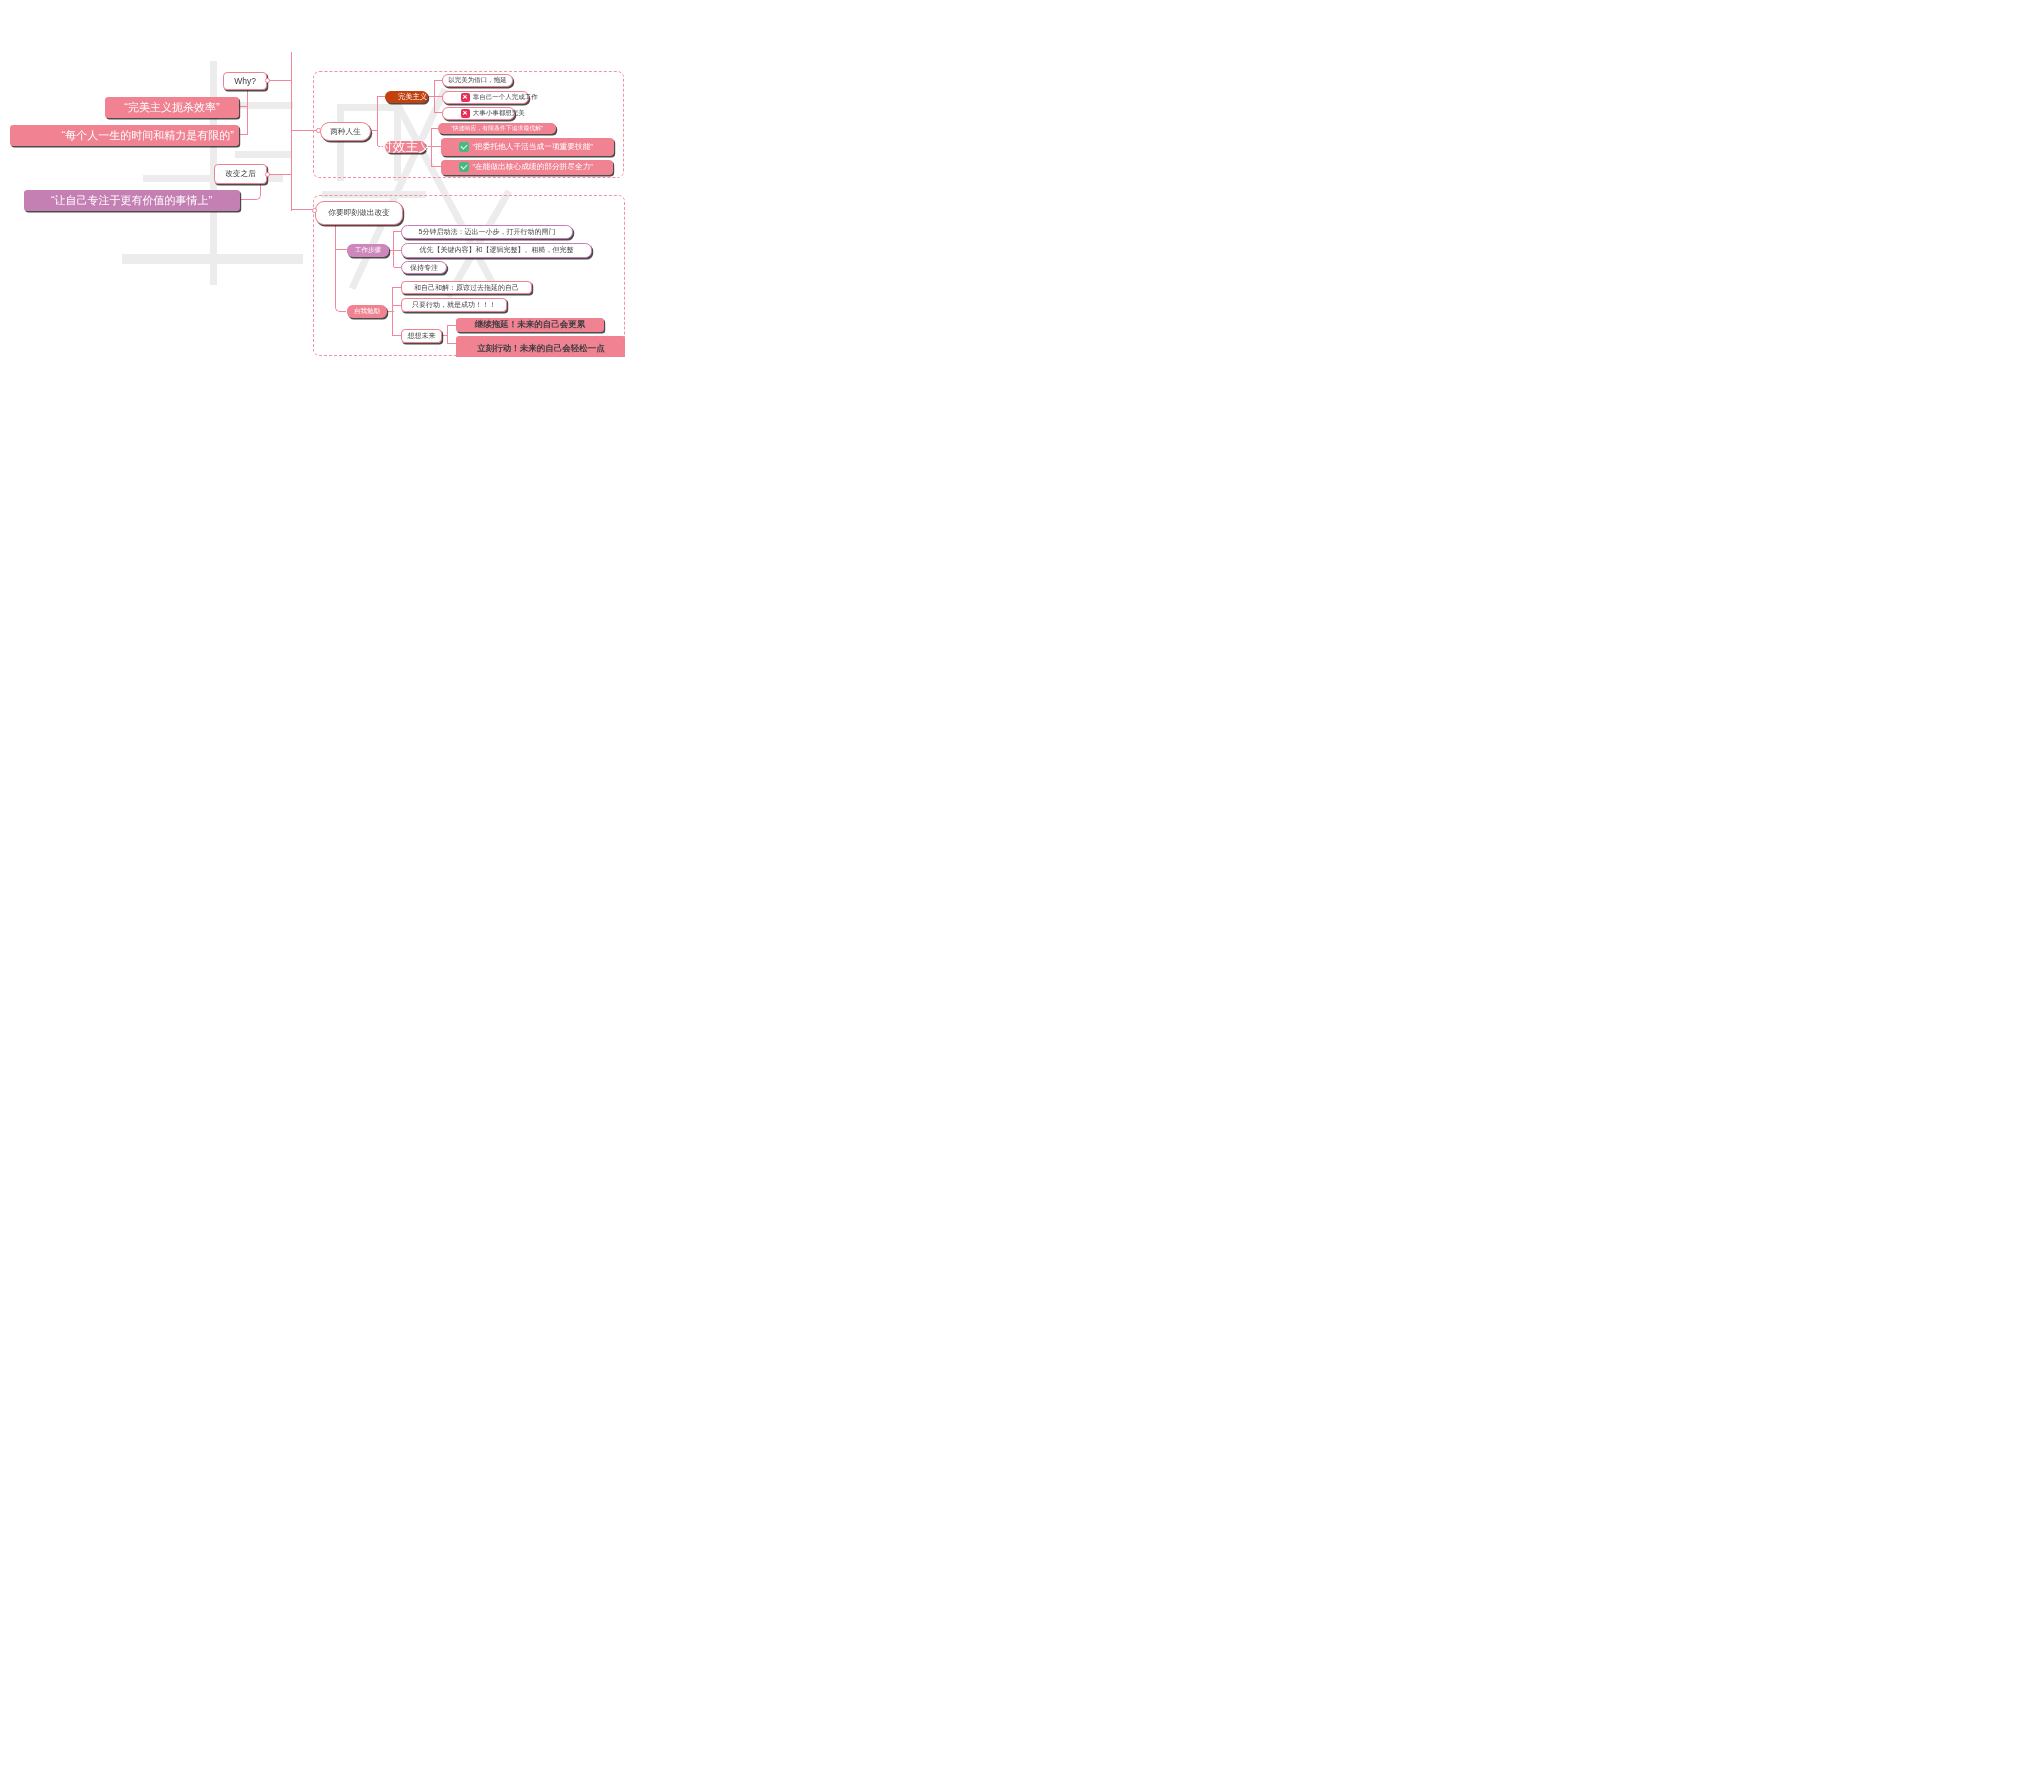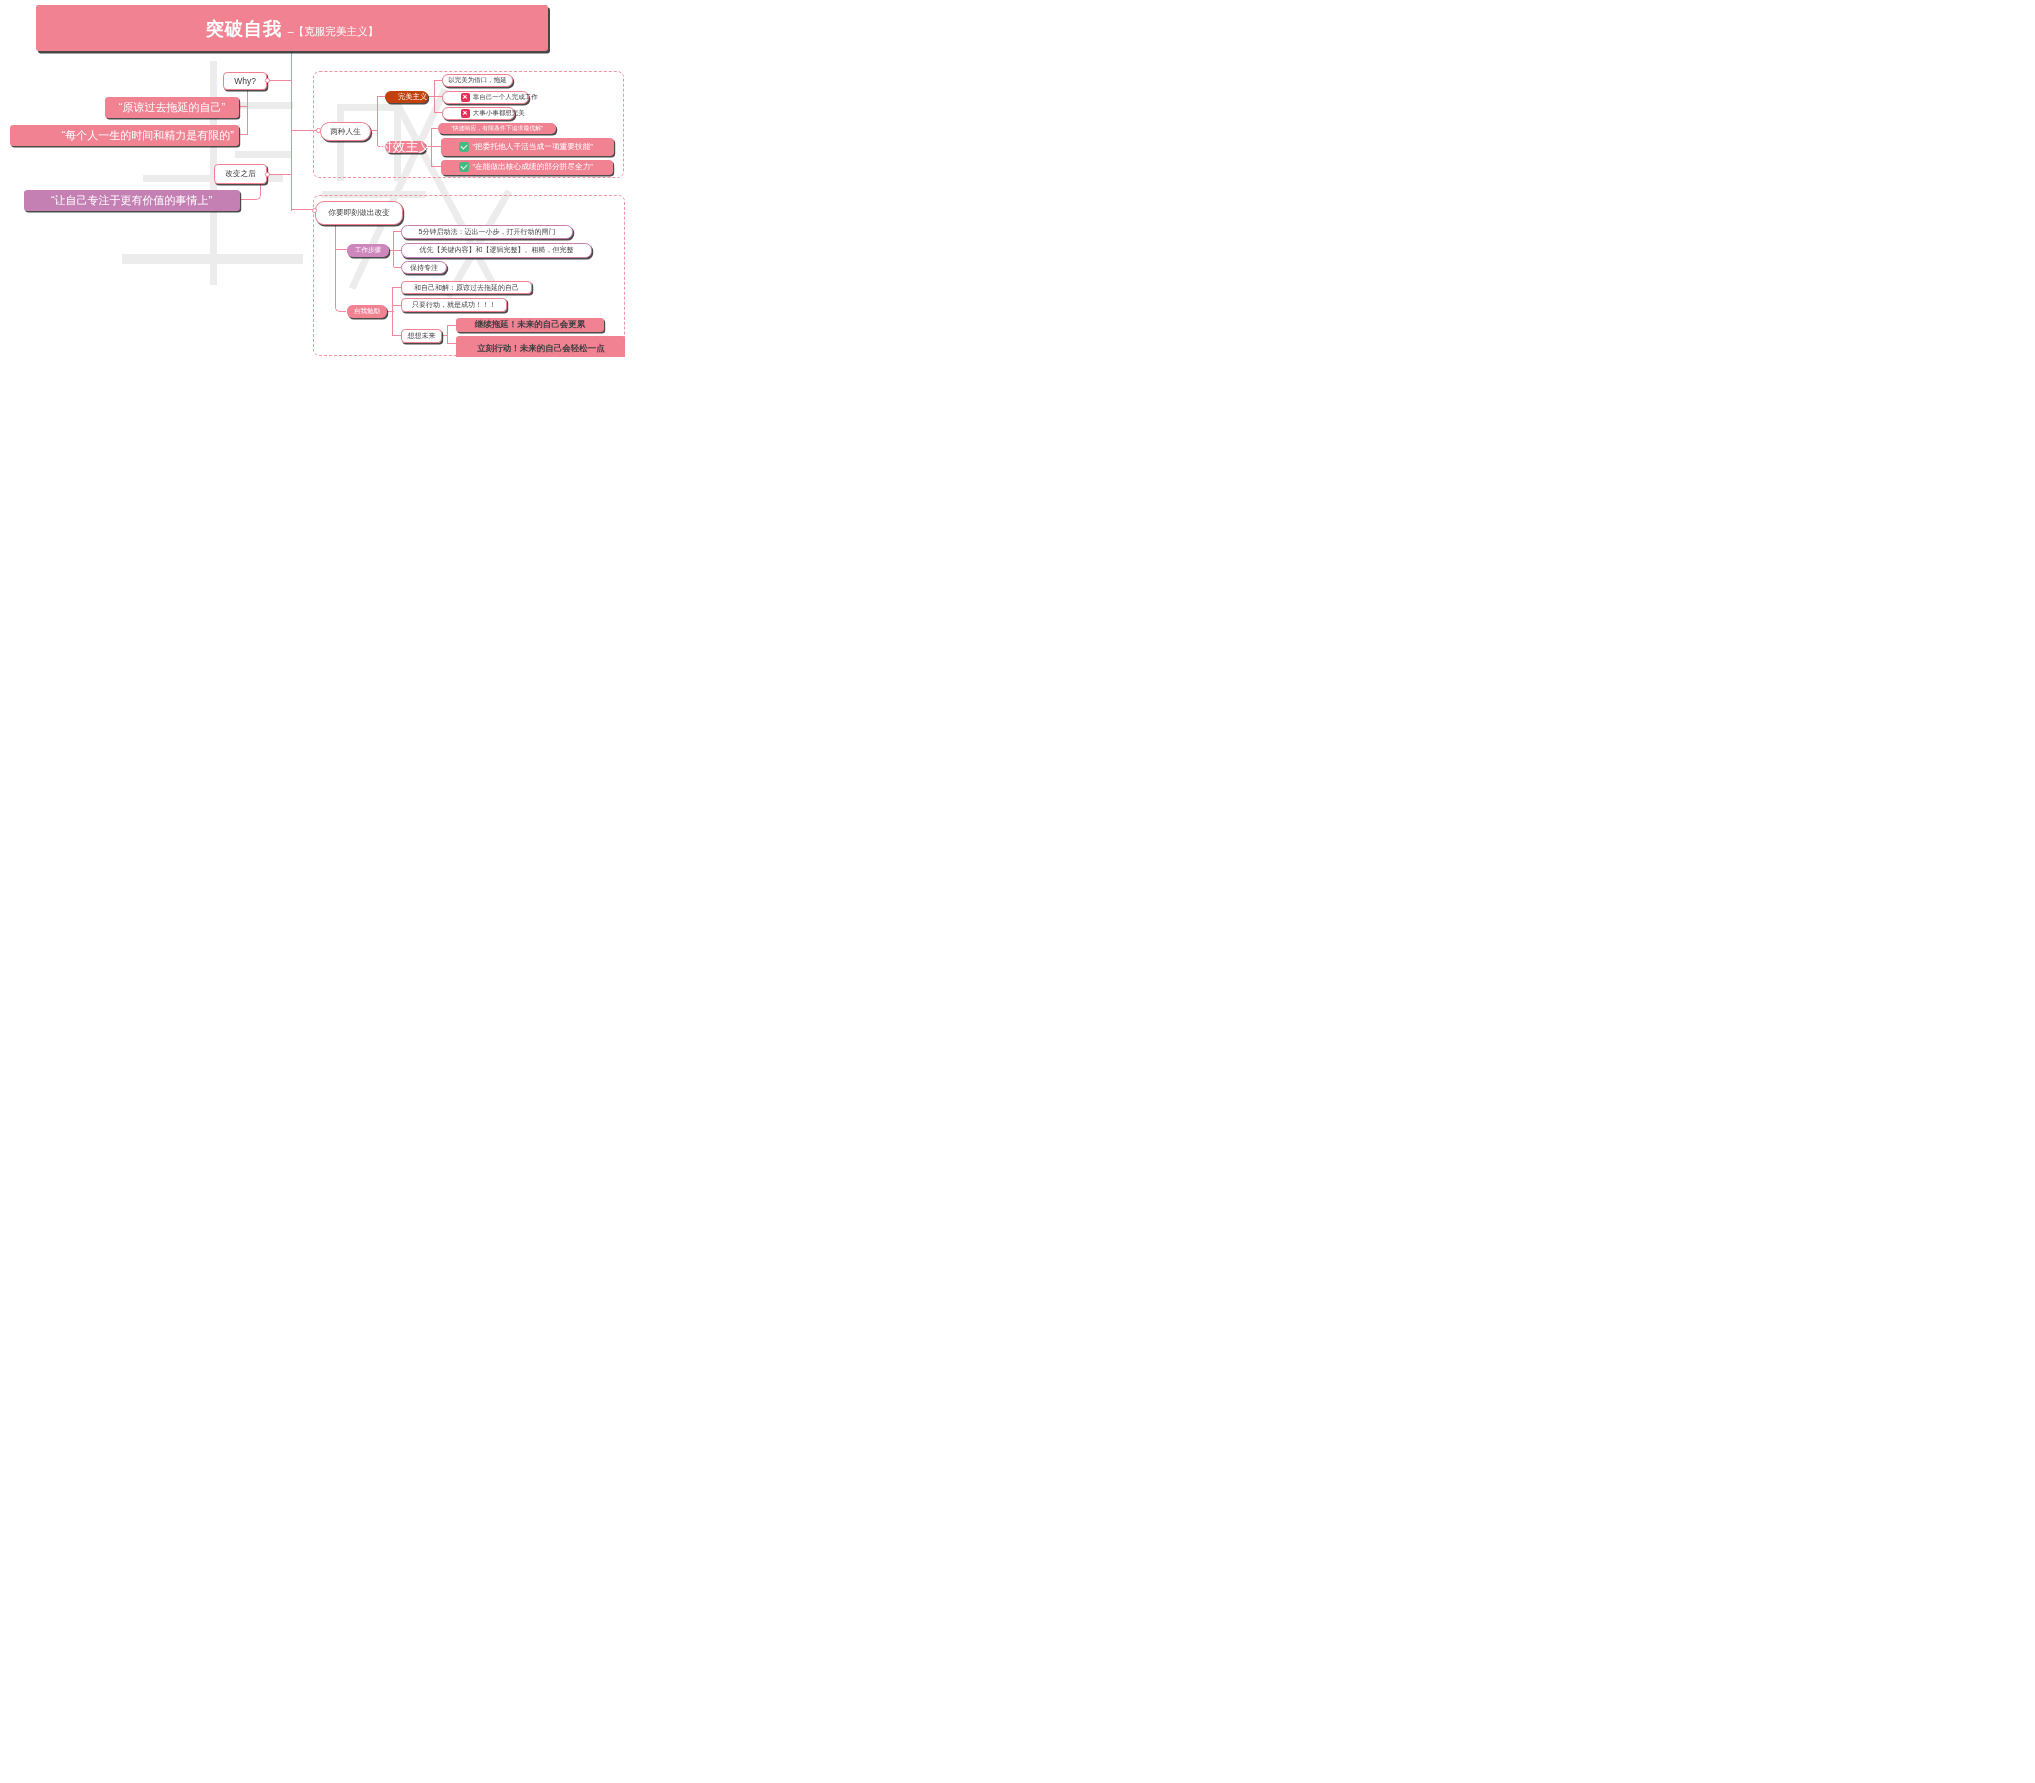--- a/index.html
+++ b/index.html
@@ -117,33 +117,27 @@
   <div class="line" style="left:448px;top:343px;width:8.1px;height:1.2px;"></div>
 
   <div class="dot" style="left:265px;top:78px;"></div>
   <div class="dot" style="left:265px;top:172px;"></div>
   <div class="dot" style="left:316px;top:128px;"></div>
   <div class="dot" style="left:312px;top:208px;"></div>
 
   <div class="dashbox" style="left:313px;top:71px;width:311px;height:107px;"></div>
   <div class="dashbox" style="left:313px;top:195px;width:312px;height:161px;"></div>
 
-  <div id="banner" class="node pinkfill">
-    <div class="inner">
-      <span class="t-main">突破自我</span>
-      <span class="t-sub">–【克服完美主义】</span>
-    </div>
-  </div>
 
   <div class="node whitebox shadow" style="left:223px;top:72px;width:44px;height:17.5px;border-radius:4.1px;font-size:8.5px;">
     <span class="lbl">Why?</span>
   </div>
 
   <div class="node pinkfill shadow" style="left:105px;top:97px;width:134px;height:21px;border-radius:3.3px;font-size:11px;">
-    <span>“原谅过去拖延的自己”</span>
+    <span>“完美主义扼杀效率”</span>
   </div>
 
   <div class="node pinkfill shadow" style="left:10.2px;top:125px;width:229px;height:21px;border-radius:3.3px;font-size:11px;padding-left:46px;">
     <span>“每个人一生的时间和精力是有限的”</span>
   </div>
 
   <div class="node whitebox shadow" style="left:214px;top:164px;width:53px;height:20.4px;border-radius:4.1px;font-size:7.7px;">
     <span>改变之后</span>
   </div>
 

